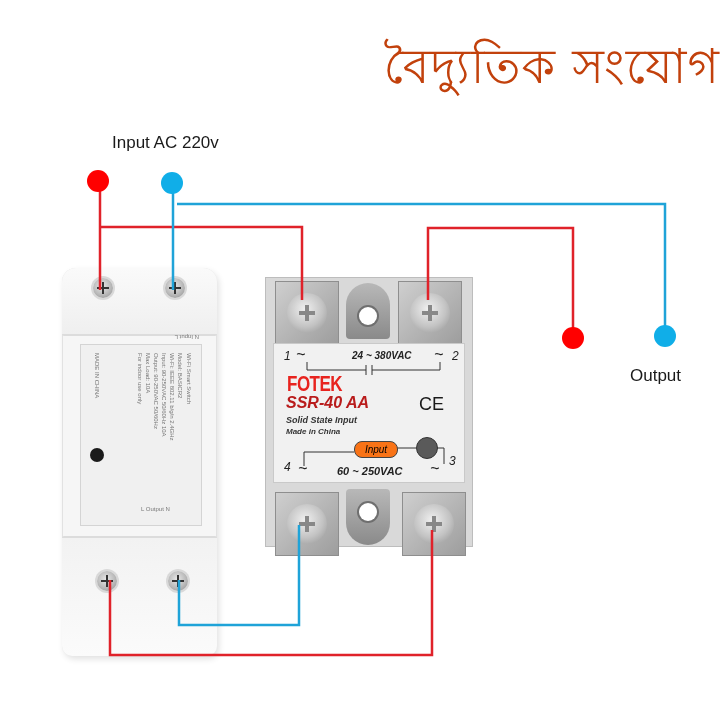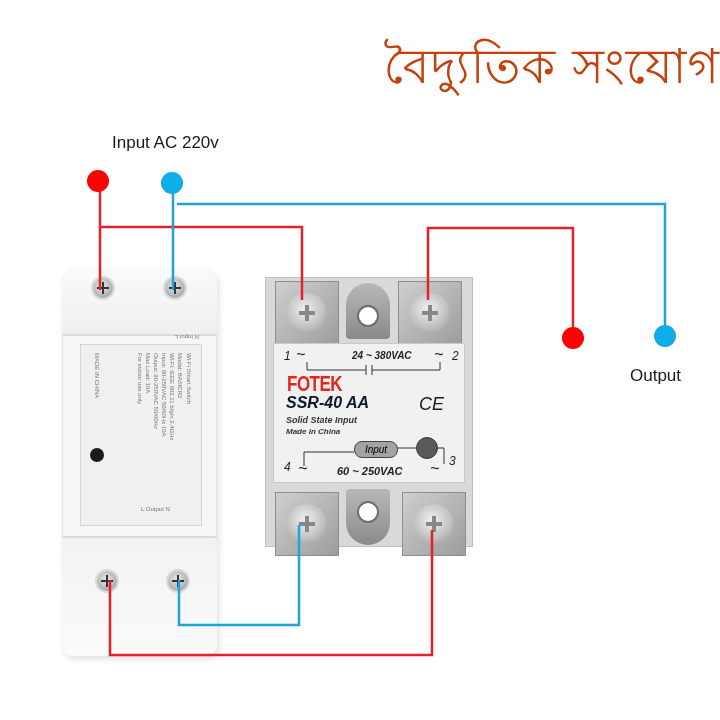--- a/index.html
+++ b/index.html
@@ -21,25 +21,25 @@
   .ssr-body { position:absolute; left:0; top:0; width:206px; height:268px; background:#d9d9d9; border:1px solid #bdbdbd; }
   .terminal-block { position:absolute; width:62px; height:62px; background:linear-gradient(135deg,#cfcfcf,#9d9d9d); border:1px solid #8e8e8e; }
   .terminal-screw { position:absolute; left:11px; top:11px; width:40px; height:40px; border-radius:50%; background:radial-gradient(circle at 45% 40%, #f0f0f0 0%, #c3c3c3 55%, #8f8f8f 100%); }
   .terminal-screw::before { content:""; position:absolute; left:12px; top:18px; width:16px; height:4px; background:#888; }
   .terminal-screw::after { content:""; position:absolute; left:18px; top:12px; width:4px; height:16px; background:#888; }
   .mount { position:absolute; width:44px; height:56px; background:linear-gradient(#b8b8b8,#8a8a8a); border-radius:22px 22px 4px 4px; }
   .mount-hole { position:absolute; left:13px; top:14px; width:18px; height:18px; border-radius:50%; background:#fff; box-shadow:0 0 0 2px #6f6f6f; }
   .ssr-label { position:absolute; left:8px; top:66px; width:190px; height:138px; background:#f1f1f1; border:1px solid #c9c9c9; }
   .it { font-style:italic; color:#222; position:absolute; white-space:nowrap; }
   .brand { position:absolute; left:13px; top:28px; color:#e8231e; font-weight:bold; font-size:17px; letter-spacing:-0.5px; font-family:"Liberation Sans", sans-serif; transform:scaleY(1.25); transform-origin:left top; }
-  .model { position:absolute; left:12px; top:50px; font-weight:bold; font-style:italic; font-size:16px; color:#0f172a; }
-  .ce { position:absolute; left:145px; top:50px; font-size:18px; color:#1a1a1a;font-style:italic; }
+  .model { position:absolute; left:12px; top:50px; font-weight:bold; font-style:italic; font-size:16px; color:#b91c1c; }
+  .ce { position:absolute; left:145px; top:50px; font-size:18px; color:#1a1a1a; }
   .sub1 { position:absolute; left:12px; top:71px; font-size:9px; font-weight:bold; font-style:italic; color:#333; }
   .sub2 { position:absolute; left:12px; top:83px; font-size:8px; font-weight:bold; font-style:italic; color:#333; }
-  .input-box { position:absolute; left:80px; top:97px; width:42px; height:15px; border:1px solid #444; border-radius:8px; font-size:10px; font-style:italic; text-align:center; line-height:15px; background:#a3a3a3; }
+  .input-box { position:absolute; left:80px; top:97px; width:42px; height:15px; border:1px solid #444; border-radius:8px; font-size:10px; font-style:italic; text-align:center; line-height:15px; background:#f97316; }
   .indicator { position:absolute; left:142px; top:93px; width:20px; height:20px; border-radius:50%; background:#5a5a5a; border:1px solid #333; }
 </style>
 </head>
 <body>
 
 <div class="title">বৈদ্যুতিক সংযোগ</div>
 
 <div class="label" style="left:72px; top:133px;margin-left:40px;">Input AC 220v</div>
 <div class="label" style="left:590px; top:366px;margin-left:40px;">Output</div>
 

